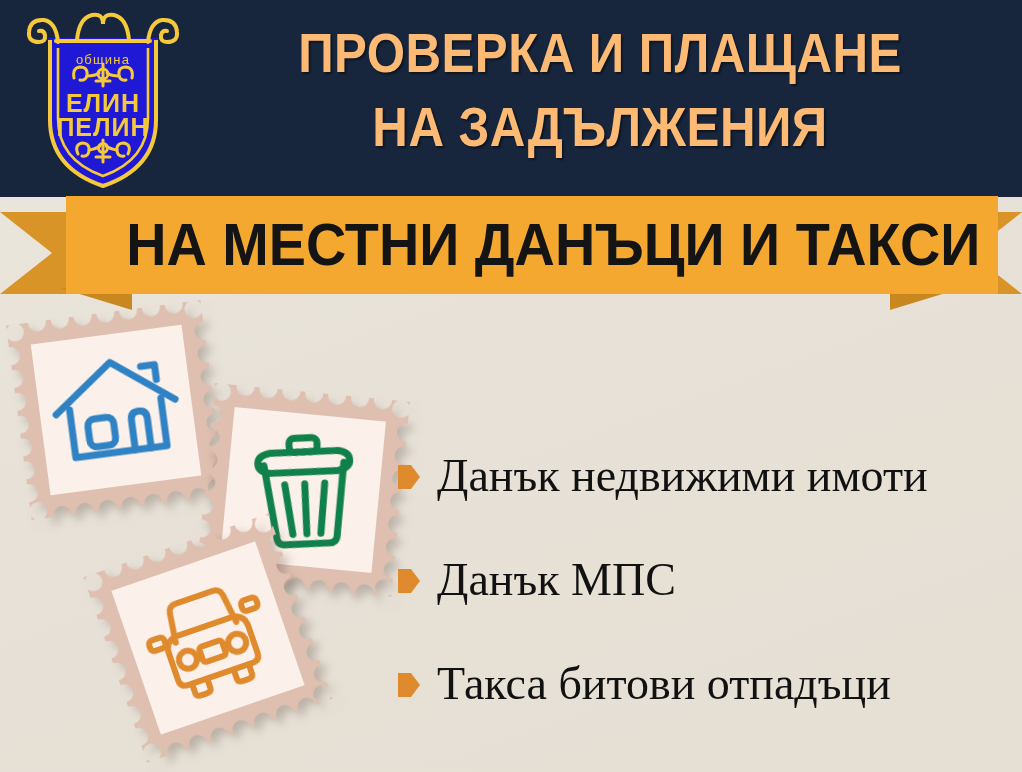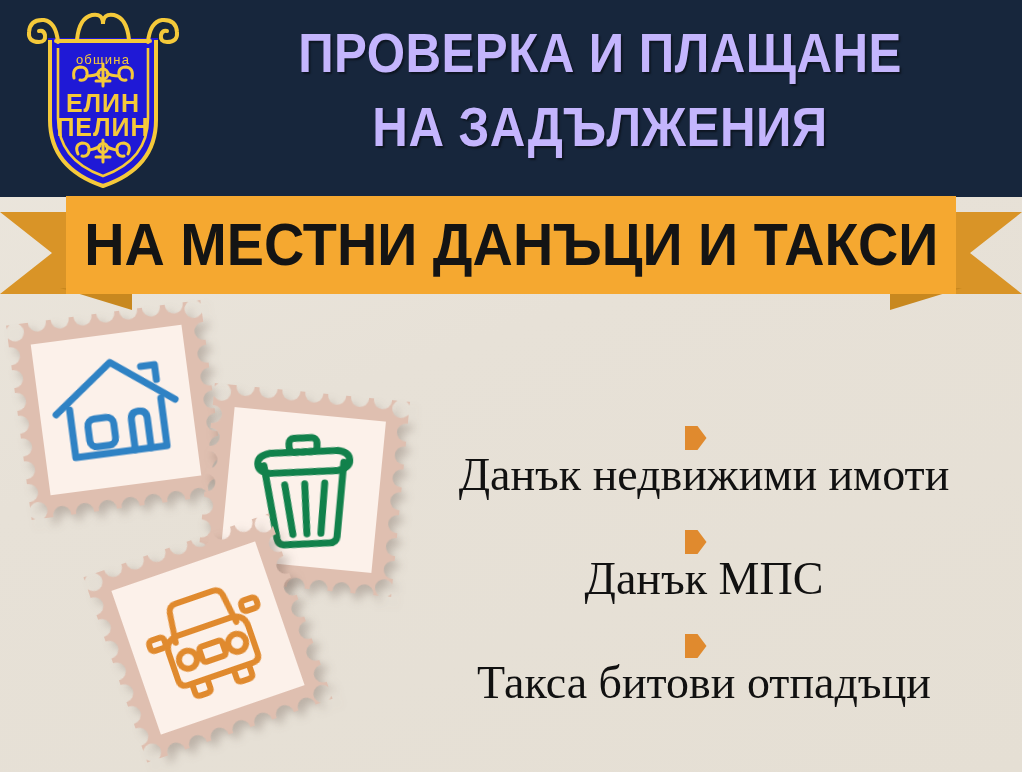--- a/index.html
+++ b/index.html
@@ -41,21 +41,21 @@
     width: 162px;
     height: 182px;
   }
 
   .header-titles {
     position: absolute;
     left: 190px;
     top: 16px;
     width: 820px;
     text-align: center;
-    color: #c4b5fd;
+    color: #fdba74;
   }
   .header-line {
     font-family: "Liberation Sans", sans-serif;
     font-weight: 700;
     font-size: 56px;
     line-height: 74px;
     letter-spacing: 0.5px;
     transform: scaleX(0.88);
     transform-origin: center center;
     white-space: nowrap;
@@ -106,20 +106,21 @@
   .ribbon-band {
     position: absolute;
     left: 66px;
     top: 0;
     width: 890px;
     height: 98px;
     background: #f5a830;
     display: flex;
     align-items: center;
     justify-content: center;
+    padding-left: 42px;
   }
   .ribbon-text {
     font-family: "Liberation Sans", sans-serif;
     font-weight: 700;
     font-size: 60px;
     line-height: 62px;
     color: #141414;
     letter-spacing: 0px;
     transform: scaleX(0.93);
     white-space: nowrap;
@@ -140,21 +141,20 @@
   .list {
     position: absolute;
     left: 398px;
     top: 424px;
     width: 612px;
   }
   .list-item {
     display: flex;
     align-items: center;
     height: 104px;
-    flex-direction: column;
   }
   .bullet {
     flex: 0 0 auto;
     width: 22px;
     height: 24px;
     margin-right: 17px;
     margin-top: 2px;
     background: #e08a2e;
     clip-path: polygon(0 0, 13px 0, 22px 12px, 13px 24px, 0 24px);
   }

